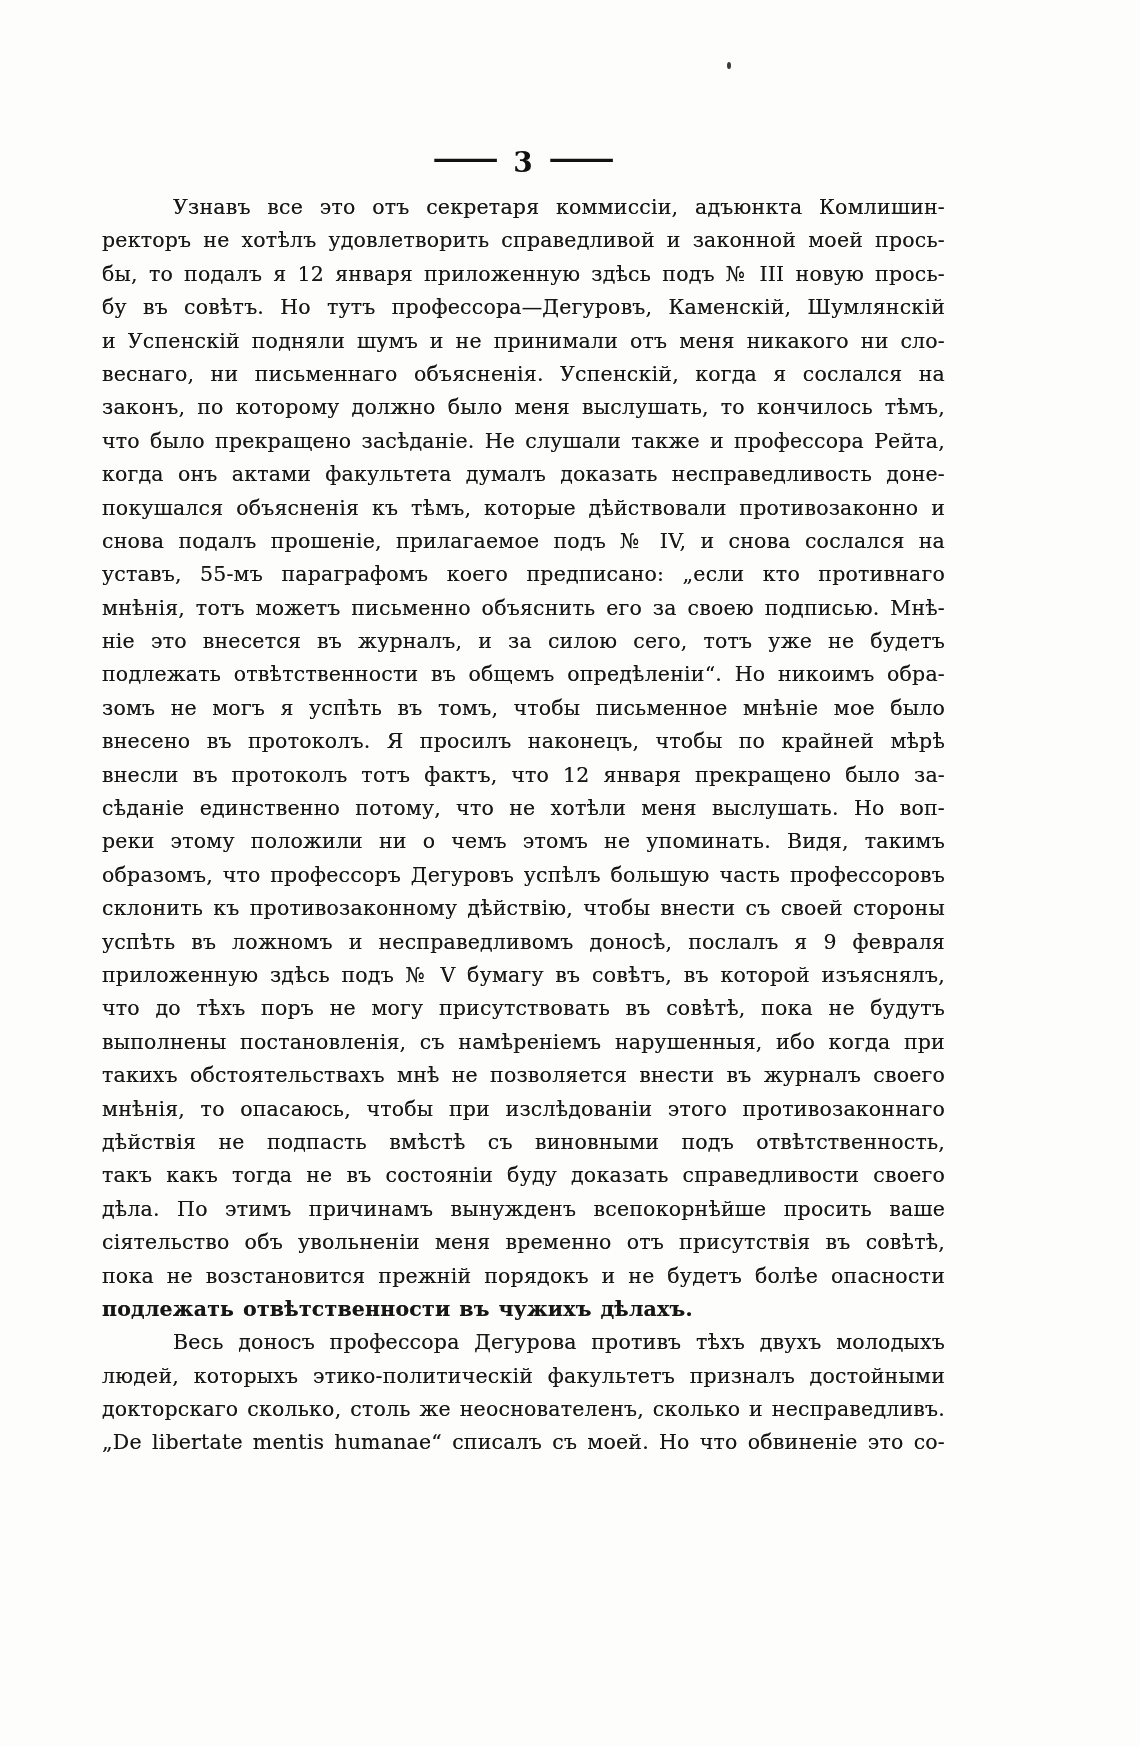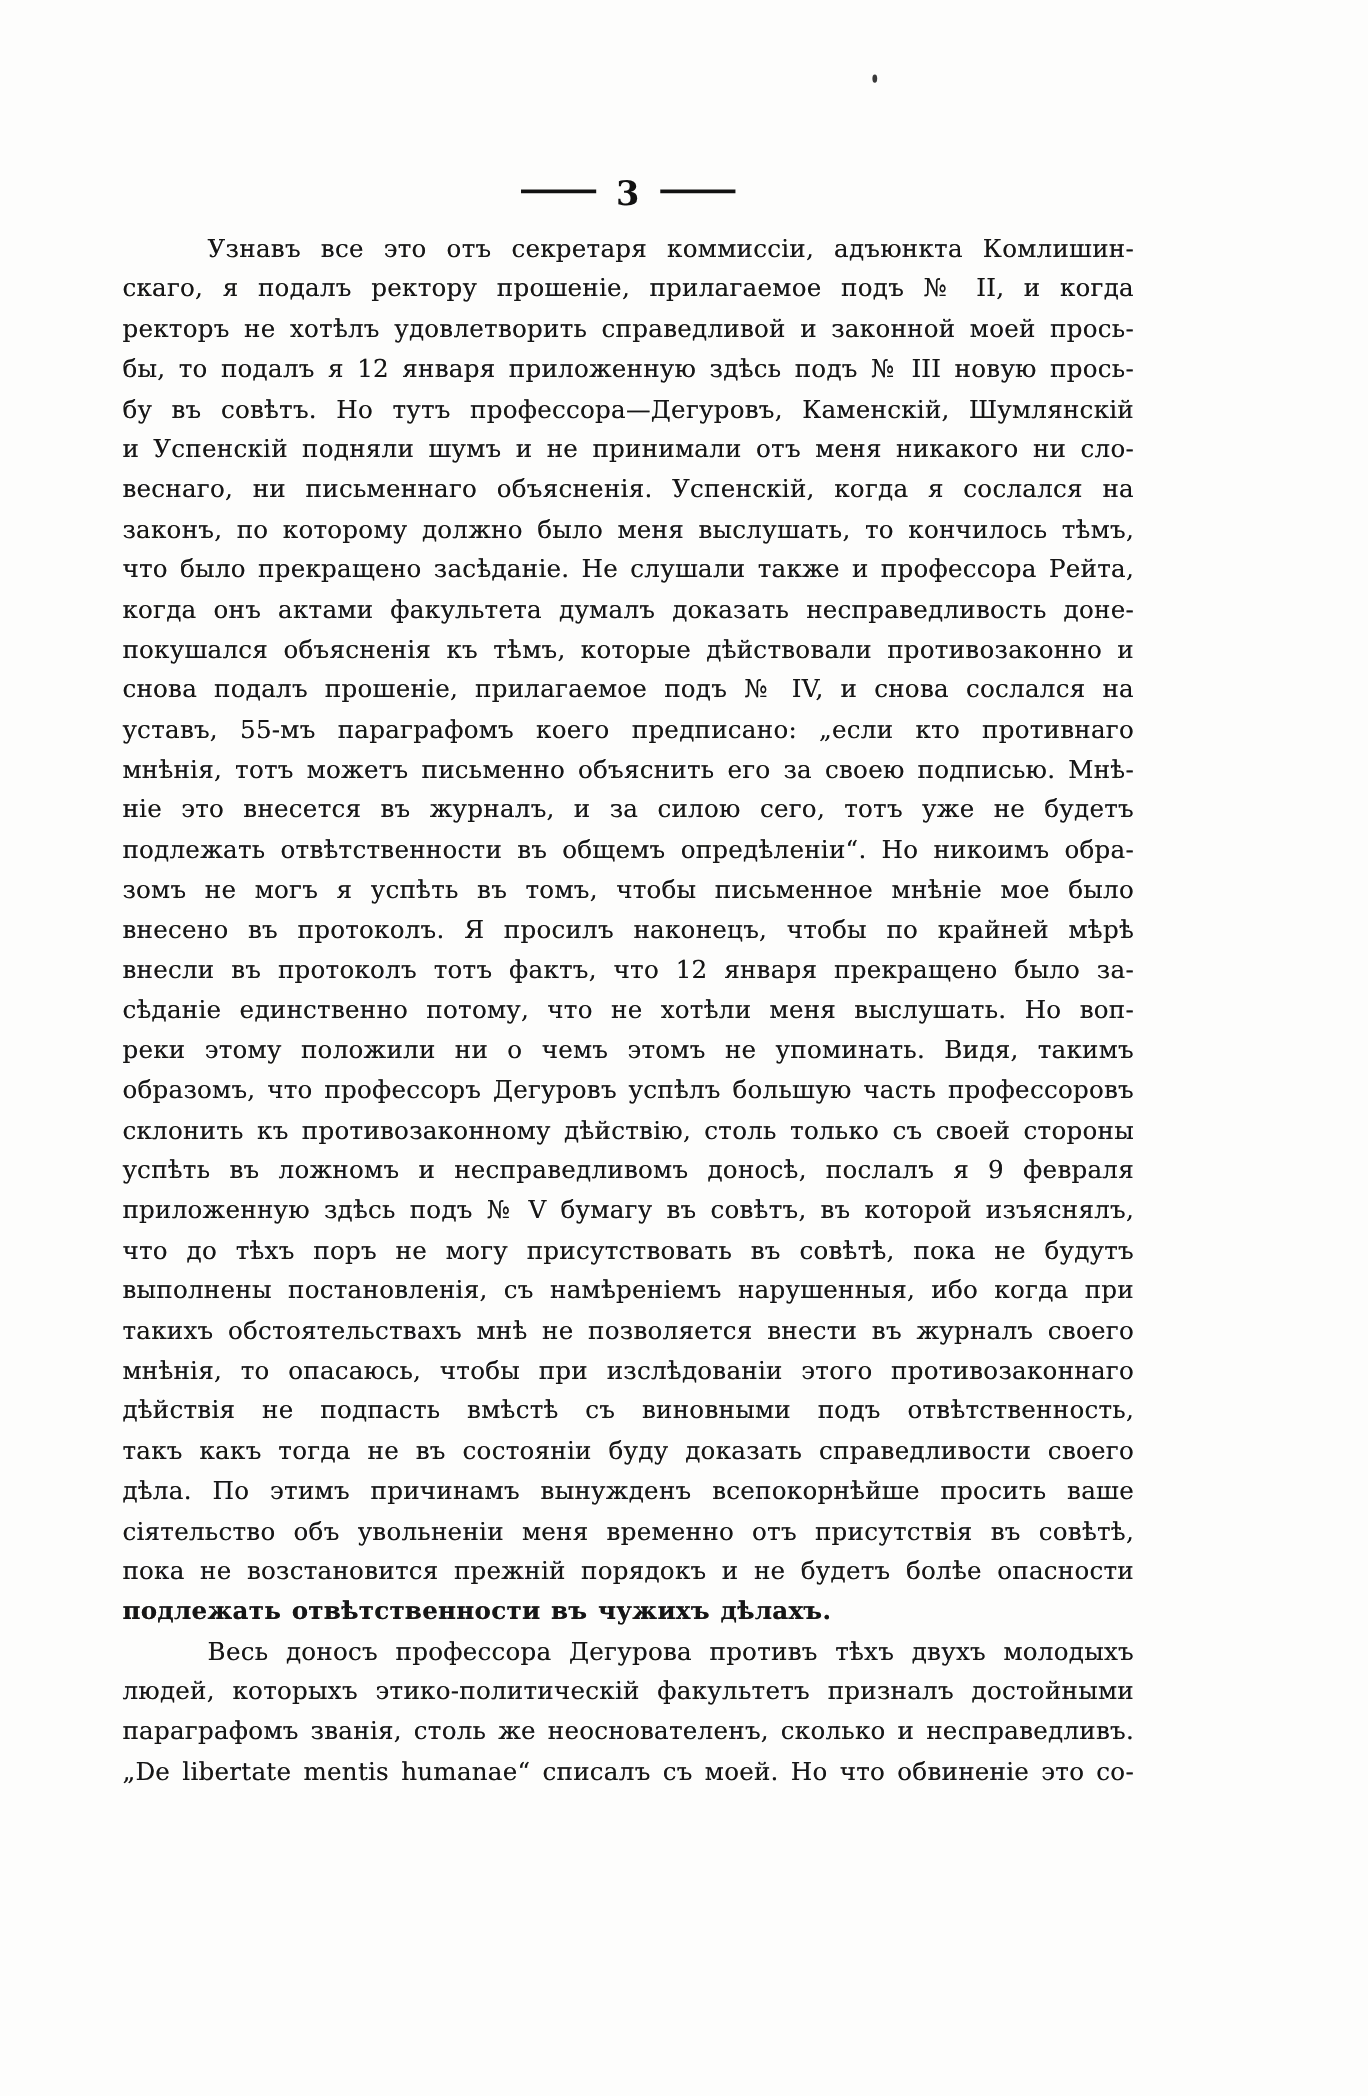--- a/index.html
+++ b/index.html
@@ -51,57 +51,56 @@
 <div class="page">
 
   <div class="ink-speck"></div>
 
   <div class="page-header"><span class="header-dash left">—</span><span class="page-number">3</span><span class="header-dash right">—</span></div>
 
   <div class="body-text">
 
     <div>
       <div class="bline indent">Узнавъ все это отъ секретаря коммиссіи, адъюнкта Комлишин-</div>
-      <div class="bline">скаго, я подалъ ректору прошеніе, прилагаемое подъ № II, и когда</div>
       <div class="bline">ректоръ не хотѣлъ удовлетворить справедливой и законной моей прось-</div>
       <div class="bline">бы, то подалъ я 12 января приложенную здѣсь подъ № III новую прось-</div>
       <div class="bline">бу въ совѣтъ. Но тутъ профессора—Дегуровъ, Каменскій, Шумлянскій</div>
       <div class="bline">и Успенскій подняли шумъ и не принимали отъ меня никакого ни сло-</div>
       <div class="bline">веснаго, ни письменнаго объясненія. Успенскій, когда я сослался на</div>
       <div class="bline">законъ, по которому должно было меня выслушать, то кончилось тѣмъ,</div>
       <div class="bline">что было прекращено засѣданіе. Не слушали также и профессора Рейта,</div>
       <div class="bline">когда онъ актами факультета думалъ доказать несправедливость доне-</div>
       <div class="bline">покушался объясненія къ тѣмъ, которые дѣйствовали противозаконно и</div>
       <div class="bline">снова подалъ прошеніе, прилагаемое подъ № IV, и снова сослался на</div>
       <div class="bline">уставъ, 55-мъ параграфомъ коего предписано: „если кто противнаго</div>
       <div class="bline">мнѣнія, тотъ можетъ письменно объяснить его за своею подписью. Мнѣ-</div>
       <div class="bline">ніе это внесется въ журналъ, и за силою сего, тотъ уже не будетъ</div>
       <div class="bline">подлежать отвѣтственности въ общемъ опредѣленіи“. Но никоимъ обра-</div>
       <div class="bline">зомъ не могъ я успѣть въ томъ, чтобы письменное мнѣніе мое было</div>
       <div class="bline">внесено въ протоколъ. Я просилъ наконецъ, чтобы по крайней мѣрѣ</div>
       <div class="bline">внесли въ протоколъ тотъ фактъ, что 12 января прекращено было за-</div>
       <div class="bline">сѣданіе единственно потому, что не хотѣли меня выслушать. Но воп-</div>
       <div class="bline">реки этому положили ни о чемъ этомъ не упоминать. Видя, такимъ</div>
       <div class="bline">образомъ, что профессоръ Дегуровъ успѣлъ большую часть профессоровъ</div>
-      <div class="bline">склонить къ противозаконному дѣйствію, столь только съ своей стороны</div>
+      <div class="bline">склонить къ противозаконному дѣйствію, чтобы внести съ своей стороны</div>
       <div class="bline">успѣть въ ложномъ и несправедливомъ доносѣ, послалъ я 9 февраля</div>
       <div class="bline">приложенную здѣсь подъ № V бумагу въ совѣтъ, въ которой изъяснялъ,</div>
       <div class="bline">что до тѣхъ поръ не могу присутствовать въ совѣтѣ, пока не будутъ</div>
       <div class="bline">выполнены постановленія, съ намѣреніемъ нарушенныя, ибо когда при</div>
       <div class="bline">такихъ обстоятельствахъ мнѣ не позволяется внести въ журналъ своего</div>
       <div class="bline">мнѣнія, то опасаюсь, чтобы при изслѣдованіи этого противозаконнаго</div>
       <div class="bline">дѣйствія не подпасть вмѣстѣ съ виновными подъ отвѣтственность,</div>
       <div class="bline">такъ какъ тогда не въ состояніи буду доказать справедливости своего</div>
       <div class="bline">дѣла. По этимъ причинамъ вынужденъ всепокорнѣйше просить ваше</div>
       <div class="bline">сіятельство объ увольненіи меня временно отъ присутствія въ совѣтѣ,</div>
       <div class="bline">пока не возстановится прежній порядокъ и не будетъ болѣе опасности</div>
       <div class="bline para-end">подлежать отвѣтственности въ чужихъ дѣлахъ.</div>
     </div>
 
     <div>
       <div class="bline indent">Весь доносъ профессора Дегурова противъ тѣхъ двухъ молодыхъ</div>
       <div class="bline">людей, которыхъ этико-политическій факультетъ призналъ достойными</div>
-      <div class="bline">параграфомъ званія, столь же неоснователенъ, сколько и несправедливъ.</div>
+      <div class="bline">докторскаго сколько, столь же неоснователенъ, сколько и несправедливъ.</div>
       <div class="bline"><span>„</span><span class="latin">De libertate mentis humanae</span><span>“ списалъ съ моей. Но что обвиненіе это со-</span></div>
     </div>
 
   </div>
 </div>
 
 </body></html>

